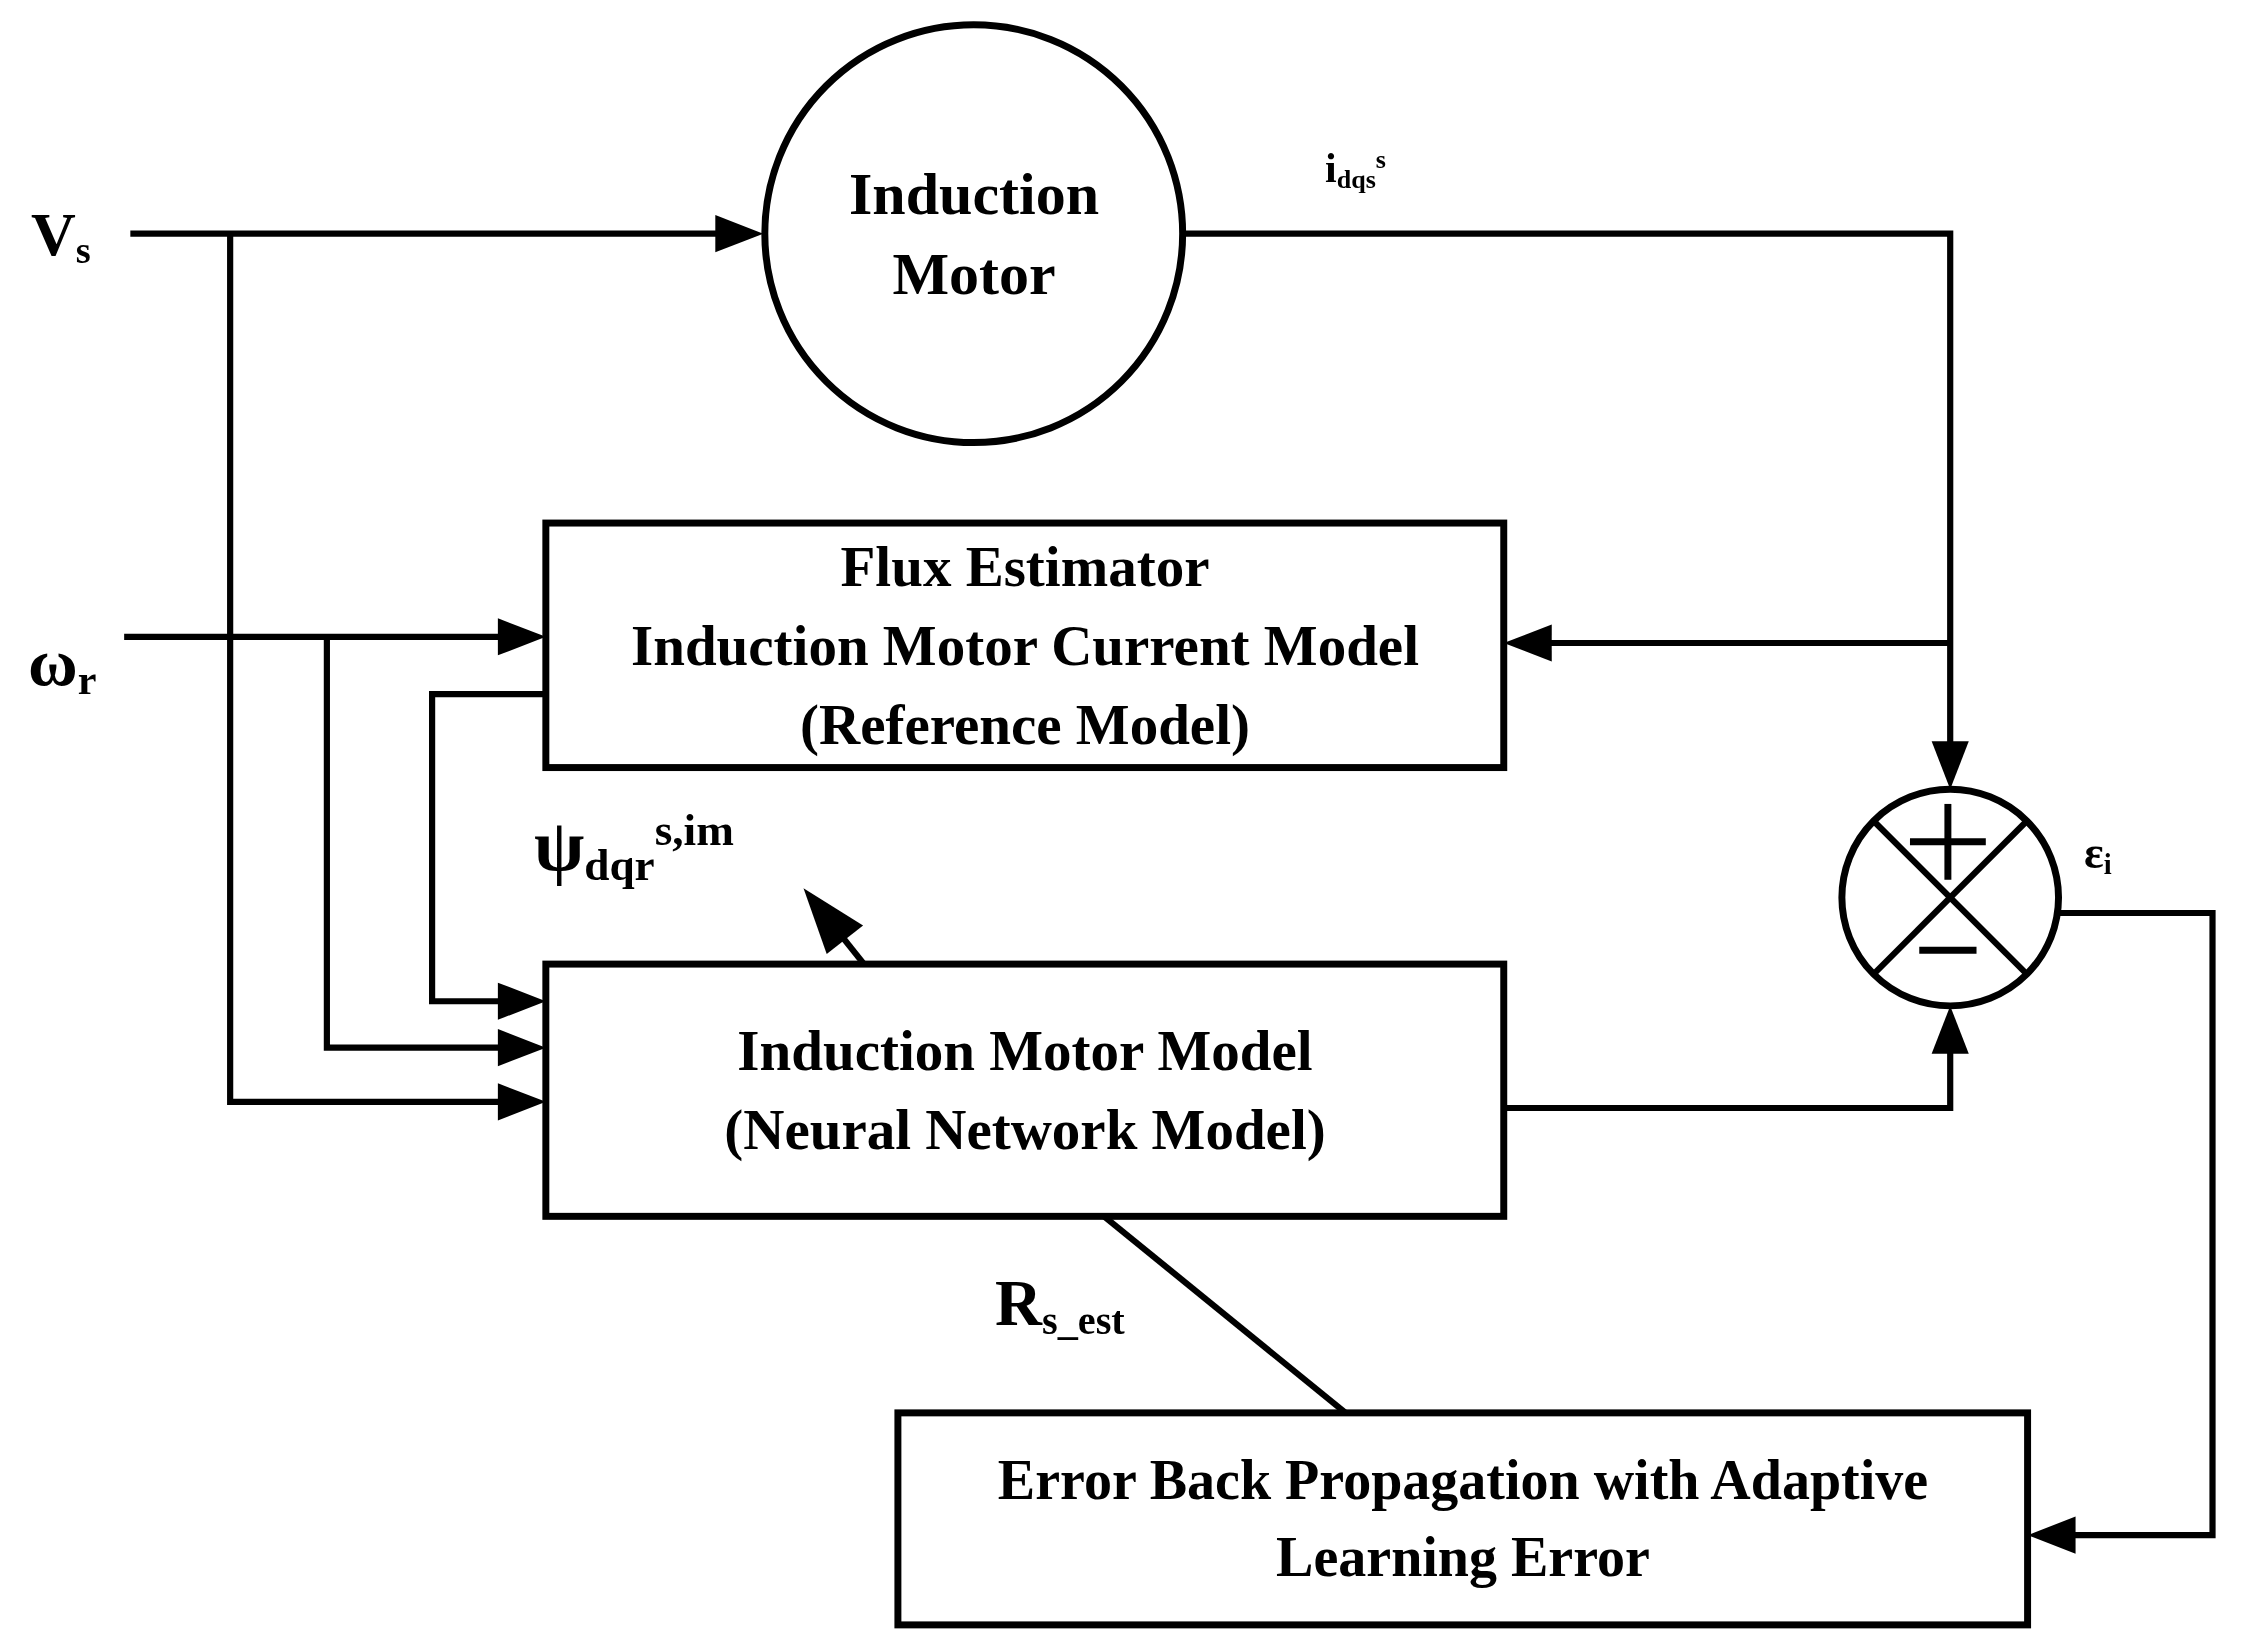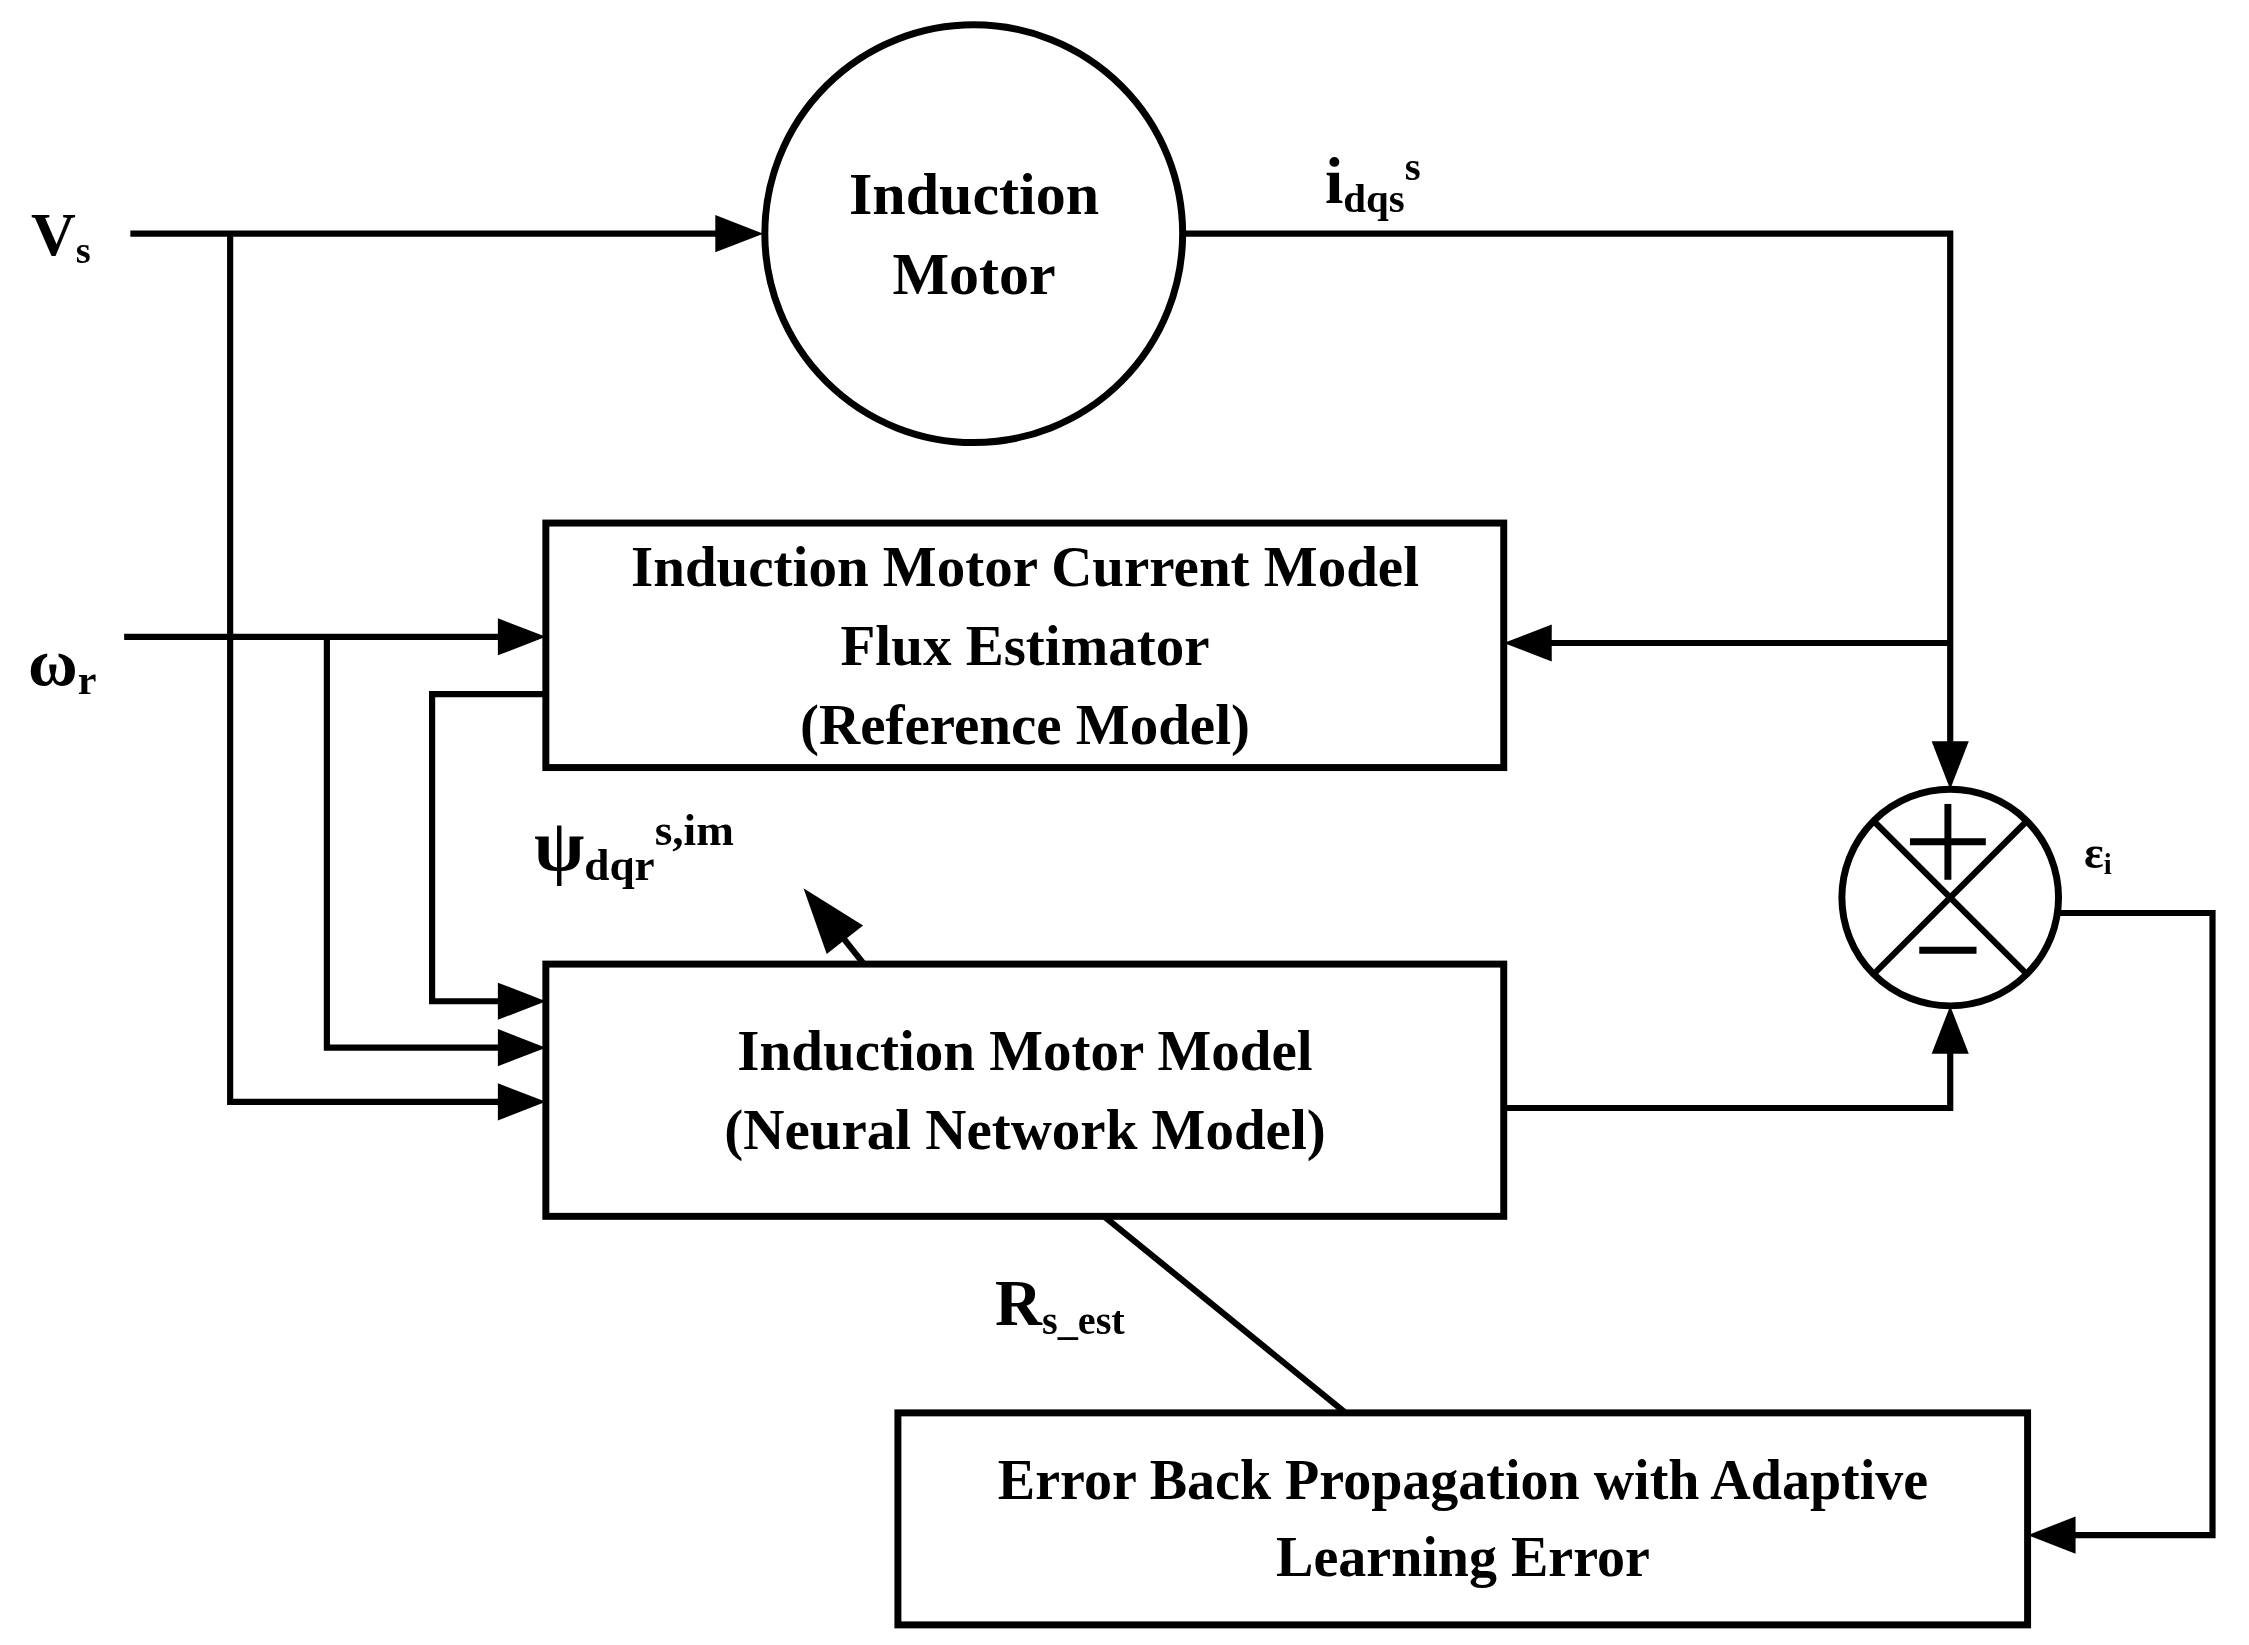--- a/index.html
+++ b/index.html
@@ -86,22 +86,22 @@
       <polygon points="1038,1148 1068,1233 1115,1196"></polygon>
     </g>
   </svg>
 
   <div class="node-label circletext" style="left:765px;top:25px;width:418px;height:418px;">
     <span>Induction</span>
     <span>Motor</span>
   </div>
 
   <div class="node-label boxtext" style="left:546px;top:523px;width:958px;height:245px;">
+    <span>Flux Estimator</span>
     <span>Induction Motor Current Model</span>
-    <span>Flux Estimator</span>
     <span>(Reference Model)</span>
   </div>
 
   <div class="node-label boxtext" style="left:546px;top:964px;width:958px;height:252px;">
     <span>Induction Motor Model</span>
     <span>(Neural Network Model)</span>
   </div>
 
   <div class="node-label ebptext" style="left:898px;top:1413px;width:1130px;height:212px;">
     <span>Error Back Propagation with Adaptive</span>
@@ -109,21 +109,21 @@
   </div>
 
   <div class="lbl" style="left:31px;top:203px;font-size:62px;">
     <span>V</span><span class="sub">s</span>
   </div>
 
   <div class="lbl" style="left:28px;top:628px;font-size:68px;">
     <span>ω</span><span class="sub">r</span>
   </div>
 
-  <div class="lbl" style="left:1325px;top:147px;font-size:66px;">
+  <div class="lbl" style="left:1325px;top:147px;font-size:42px;">
     <span>i</span><span class="sub">dqs</span><span class="sup">s</span>
   </div>
 
   <div class="lbl italic" style="left:534px;top:808px;font-size:73px;">
     <span>ψ</span><span class="sub">dqr</span><span class="sup">s,im</span>
   </div>
 
   <div class="lbl" style="left:2084px;top:830px;font-size:46px;">
     <span>ε</span><span class="sub">i</span>
   </div>

